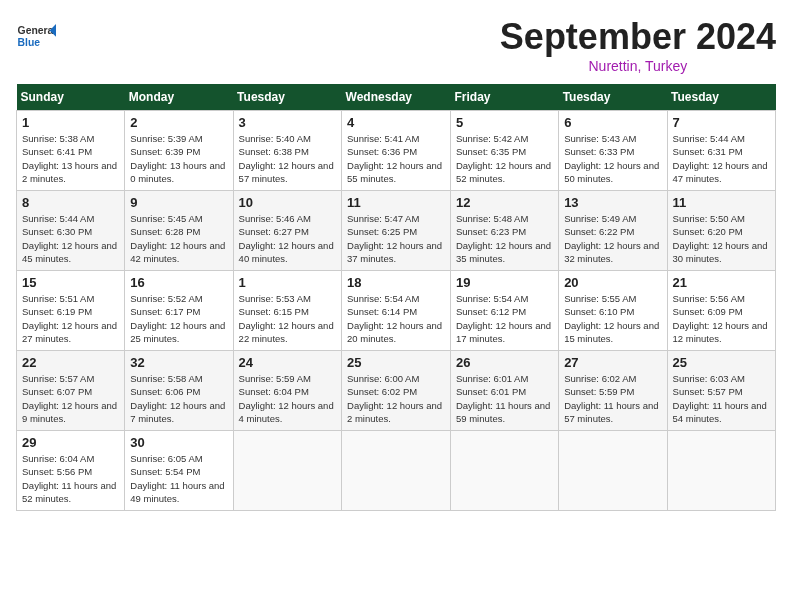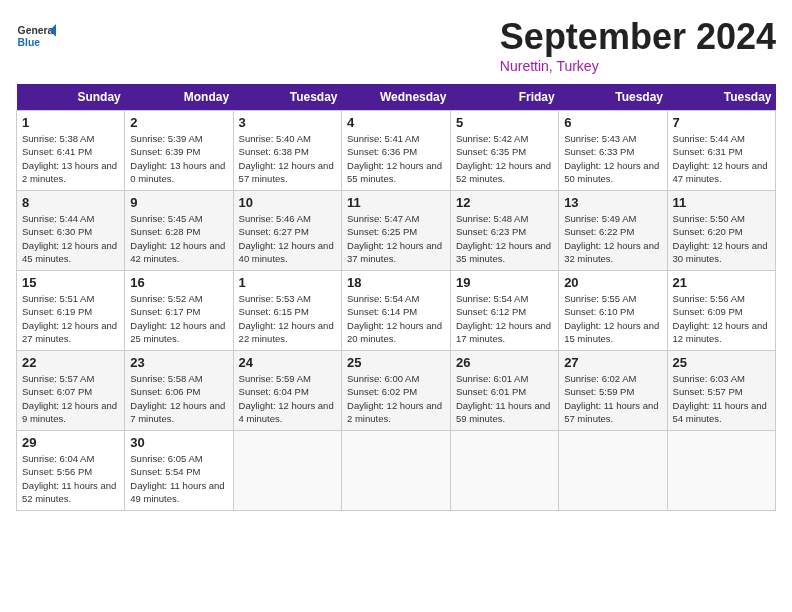--- a/index.html
+++ b/index.html
@@ -21,40 +21,40 @@
       align-items: center;
       font-size: 18px;
       font-weight: bold;
       color: #1a1a8c;
     }
     .logo-icon {
       width: 40px;
       height: 40px;
       margin-right: 4px;
     }
-    .title-block { text-align: left; }
+    .title-block { text-align: center; }
     .month-title {
       font-size: 36px;
       font-weight: bold;
       color: #222;
     }
     .subtitle {
       font-size: 14px;
       color: #a21caf;
     }
     table {
       width: 100%;
       border-collapse: collapse;
       font-size: 10.5px;
     }
     thead th {
-      background: #4c1d95;
+      background: #14532d;
       color: #fff;
       padding: 6px 4px;
-      text-align: right;
+      text-align: left;
       font-size: 12px;
       font-weight: bold;
     }
     tbody td {
       border: 1px solid #ccc;
       vertical-align: top;
       padding: 4px 5px;
       height: 80px;
       width: 110px;
       background: #fff;
@@ -199,21 +199,21 @@
         <span class="day-num">21</span>
         <span class="day-info">Sunrise: 5:56 AM<br>Sunset: 6:09 PM<br>Daylight: 12 hours and 12 minutes.</span>
       </td>
       </tr>
       <tr>
         <td>
         <span class="day-num">22</span>
         <span class="day-info">Sunrise: 5:57 AM<br>Sunset: 6:07 PM<br>Daylight: 12 hours and 9 minutes.</span>
       </td>
         <td>
-        <span class="day-num">23</span>
+        <span class="day-num">32</span>
         <span class="day-info">Sunrise: 5:58 AM<br>Sunset: 6:06 PM<br>Daylight: 12 hours and 7 minutes.</span>
       </td>
         <td>
         <span class="day-num">24</span>
         <span class="day-info">Sunrise: 5:59 AM<br>Sunset: 6:04 PM<br>Daylight: 12 hours and 4 minutes.</span>
       </td>
         <td>
         <span class="day-num">25</span>
         <span class="day-info">Sunrise: 6:00 AM<br>Sunset: 6:02 PM<br>Daylight: 12 hours and 2 minutes.</span>
       </td>

